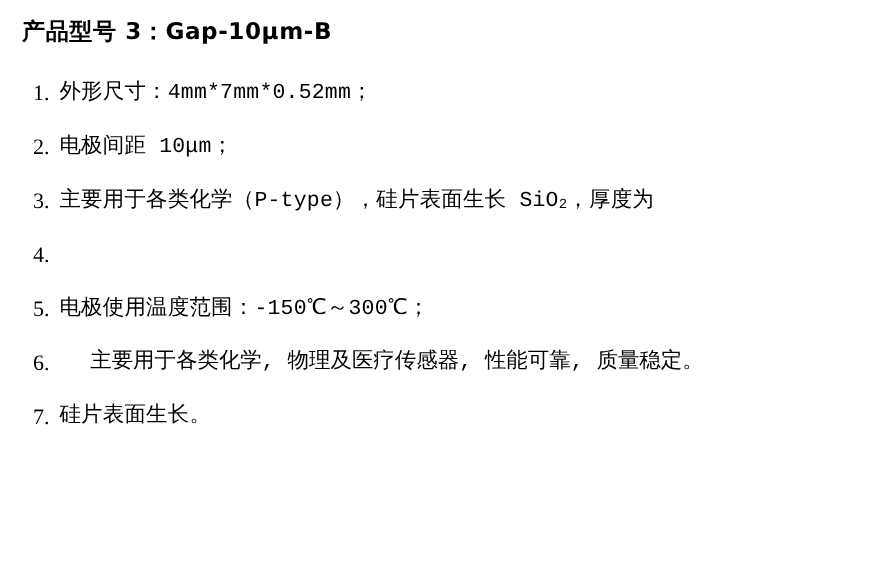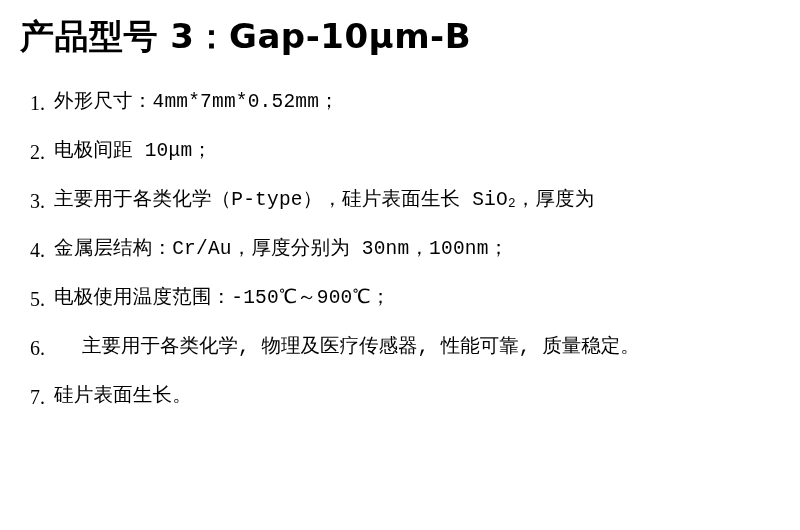--- a/index.html
+++ b/index.html
@@ -17,21 +17,21 @@
   .page {
     position: relative;
     width: 800px;
     height: 530px;
     background: #ffffff;
     box-sizing: border-box;
     padding: 14px 20px 0 20px;
   }
   .doc-title {
     font-family: "DejaVu Sans", "Liberation Sans", sans-serif;
-    font-size: 34px;
+    font-size: 21px;
     font-weight: bold;
     letter-spacing: 0.5px;
     line-height: 1.35;
     margin: 0 0 28px 0;
     white-space: pre;
   }
   .item-list {
     list-style: none;
     margin: 0;
     padding: 0;
@@ -92,26 +92,25 @@
       <span class="item-text">电极间距 10μm；</span>
     </li>
 
     <li class="item">
       <span class="item-num">3.</span>
       <span class="item-text"><span>主要用于各类化学（P-type），硅片表面生长 SiO</span><sub>2</sub><span>，厚度为</span></span>
     </li>
 
     <li class="item">
       <span class="item-num">4.</span>
-      <span class="item-text">金属层结构：Cr/Au，厚度分别为 30nm，100nm；</span>
     </li>
 
     <li class="item">
       <span class="item-num">5.</span>
-      <span class="item-text">电极使用温度范围：-150℃～900℃；</span>
+      <span class="item-text">电极使用温度范围：-150℃～300℃；</span>
     </li>
 
     <li class="item">
       <span class="item-num">6.</span>
       <span class="item-text tight">主要用于各类化学, 物理及医疗传感器, 性能可靠, 质量稳定。</span>
     </li>
 
     <li class="item">
       <span class="item-num">7.</span>
       <span class="item-text">硅片表面生长。</span>

